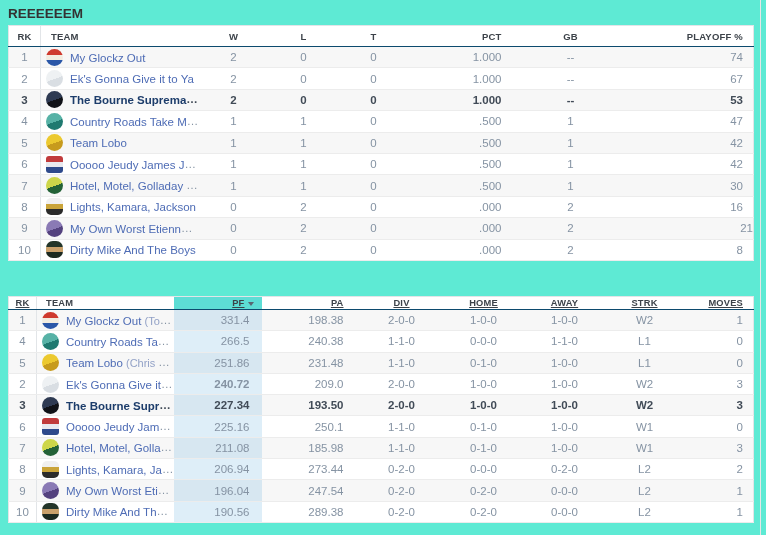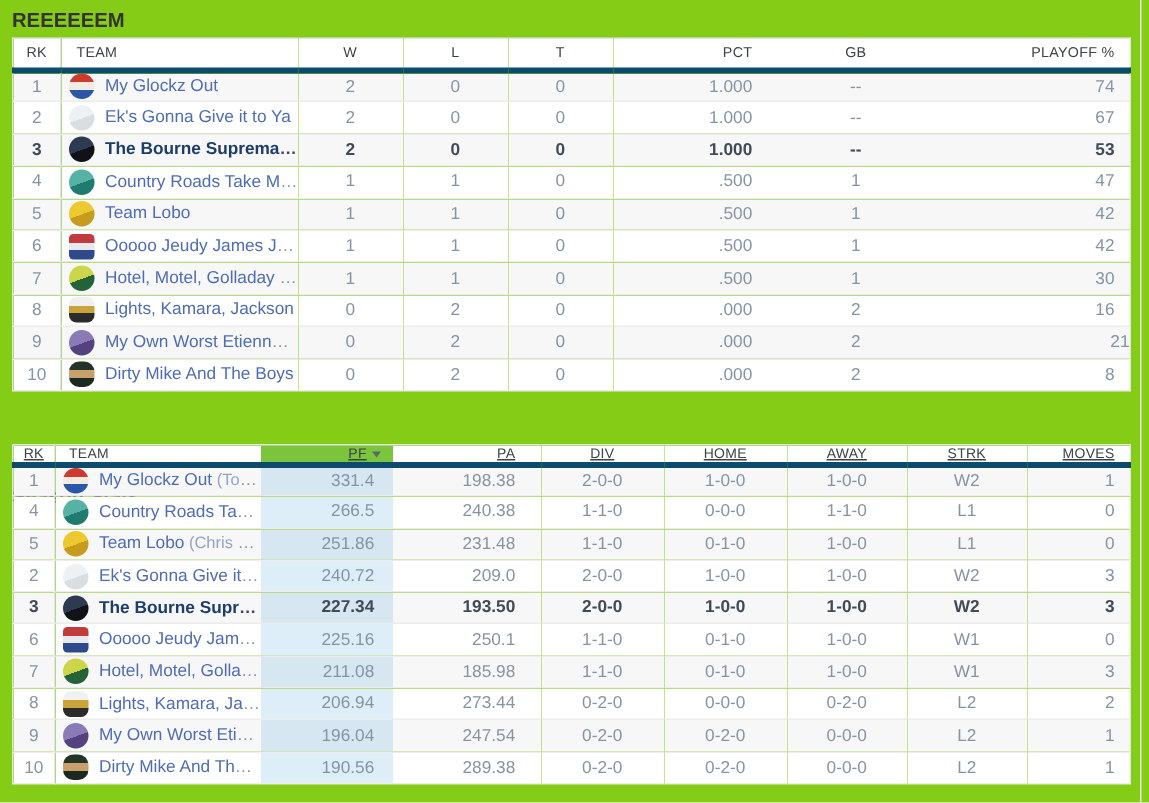--- a/index.html
+++ b/index.html
@@ -1,33 +1,33 @@
 <!DOCTYPE html>
 <html><head>
 <meta charset="utf-8">
 <style>
   * { margin:0; padding:0; box-sizing:border-box; }
   html,body { width:766px; height:535px; background:#fff; overflow:hidden;
     font-family:"Liberation Sans","DejaVu Sans",sans-serif; }
-  .page { position:relative; width:766px; height:535px; background:#84cc16; }
+  .page { position:relative; width:766px; height:535px; background:#5eead4; }
 
   .sec-title { position:absolute; left:8px; font-size:13.5px; font-weight:700; color:#333; }
   #title1 { top:6px; }
   #title2 { top:279px;margin-top:44px; }
 
   .tblwrap { position:absolute; left:8px; width:745px; }
   #wrap1 { top:25px; }
   #wrap2 { top:296px; }
 
   table { border-collapse:collapse; table-layout:fixed; width:745px;
     border:1px solid #e2e5e8; }
   th, td { overflow:hidden; white-space:nowrap; text-overflow:ellipsis; }
 
-  th { font-size:9.5px; font-weight:400; color:#3c4249; letter-spacing:.2px;
-       border-bottom:4px solid #0c4a6e; background:#fff; }
+  th { font-size:9.5px; font-weight:700; color:#3c4249; letter-spacing:.2px;
+       border-bottom:1px solid #0c4a6e; background:#fff; }
   #tbl1 th { height:21px; }
   #tbl2 th { height:13px; font-size:9.3px; }
   #tbl2 th .sortlink { text-decoration:underline; cursor:pointer; }
 
   td { height:21.4px; font-size:11.5px; color:#8593a3; border-bottom:1px solid #ececec; }
   #tbl2 td { height:21.3px; }
 
   tr.r-odd  { background:#f7f7f7; }
   tr.r-even { background:#ffffff; }
   tr.mine td { font-weight:700; color:#414b57; }
@@ -249,21 +249,21 @@
             <td class="c-right" style="padding-right: 17px; margin-left: 27px;">231.48</td>
             <td class="c-num">1-1-0</td>
             <td class="c-num">0-1-0</td>
             <td class="c-num">1-0-0</td>
             <td class="c-num">L1</td>
             <td class="c-right" style="padding-right: 10px;">0</td>
           </tr>
           <tr class="r-even">
             <td class="c-rk">2</td>
             <td class="c-team"><span class="logo" style="background:linear-gradient(160deg,#eef1f3 0 52%,#d9dee3 52%);border-radius:50%;"></span><a class="tname">Ek's Gonna Give it to Ya</a></td>
-            <td class="c-right hl" style="padding-right: 12px;">240.72</td>
+            <td class="c-right hl" style="padding-right: 12px; font-weight: bold;">240.72</td>
             <td class="c-right" style="padding-right: 17px;">209.0</td>
             <td class="c-num">2-0-0</td>
             <td class="c-num">1-0-0</td>
             <td class="c-num">1-0-0</td>
             <td class="c-num">W2</td>
             <td class="c-right" style="padding-right: 10px;">3</td>
           </tr>
           <tr class="r-odd mine">
             <td class="c-rk">3</td>
             <td class="c-team"><span class="logo" style="background:linear-gradient(160deg,#2e3a52 0 52%,#101217 52%);border-radius:50%;"></span><a class="tname">The Bourne Supremacy</a></td>

